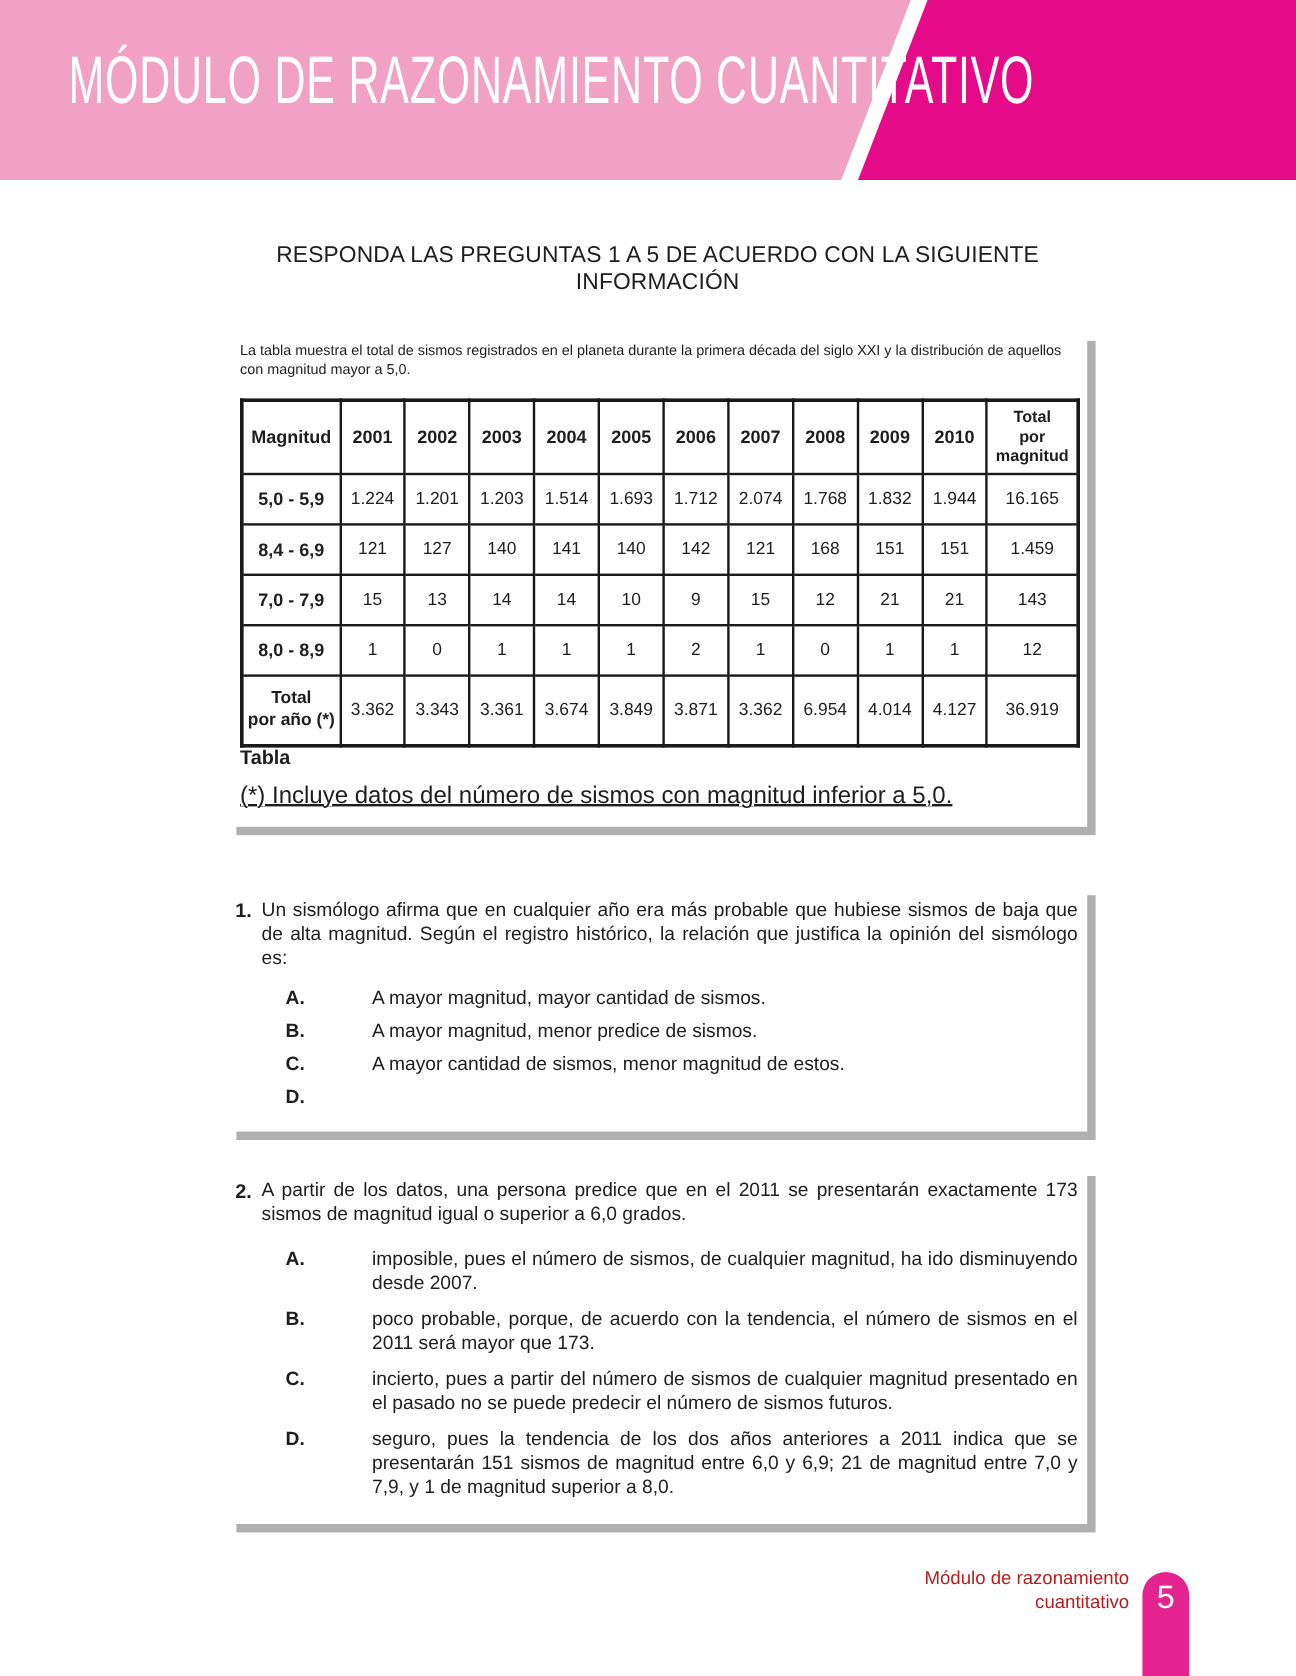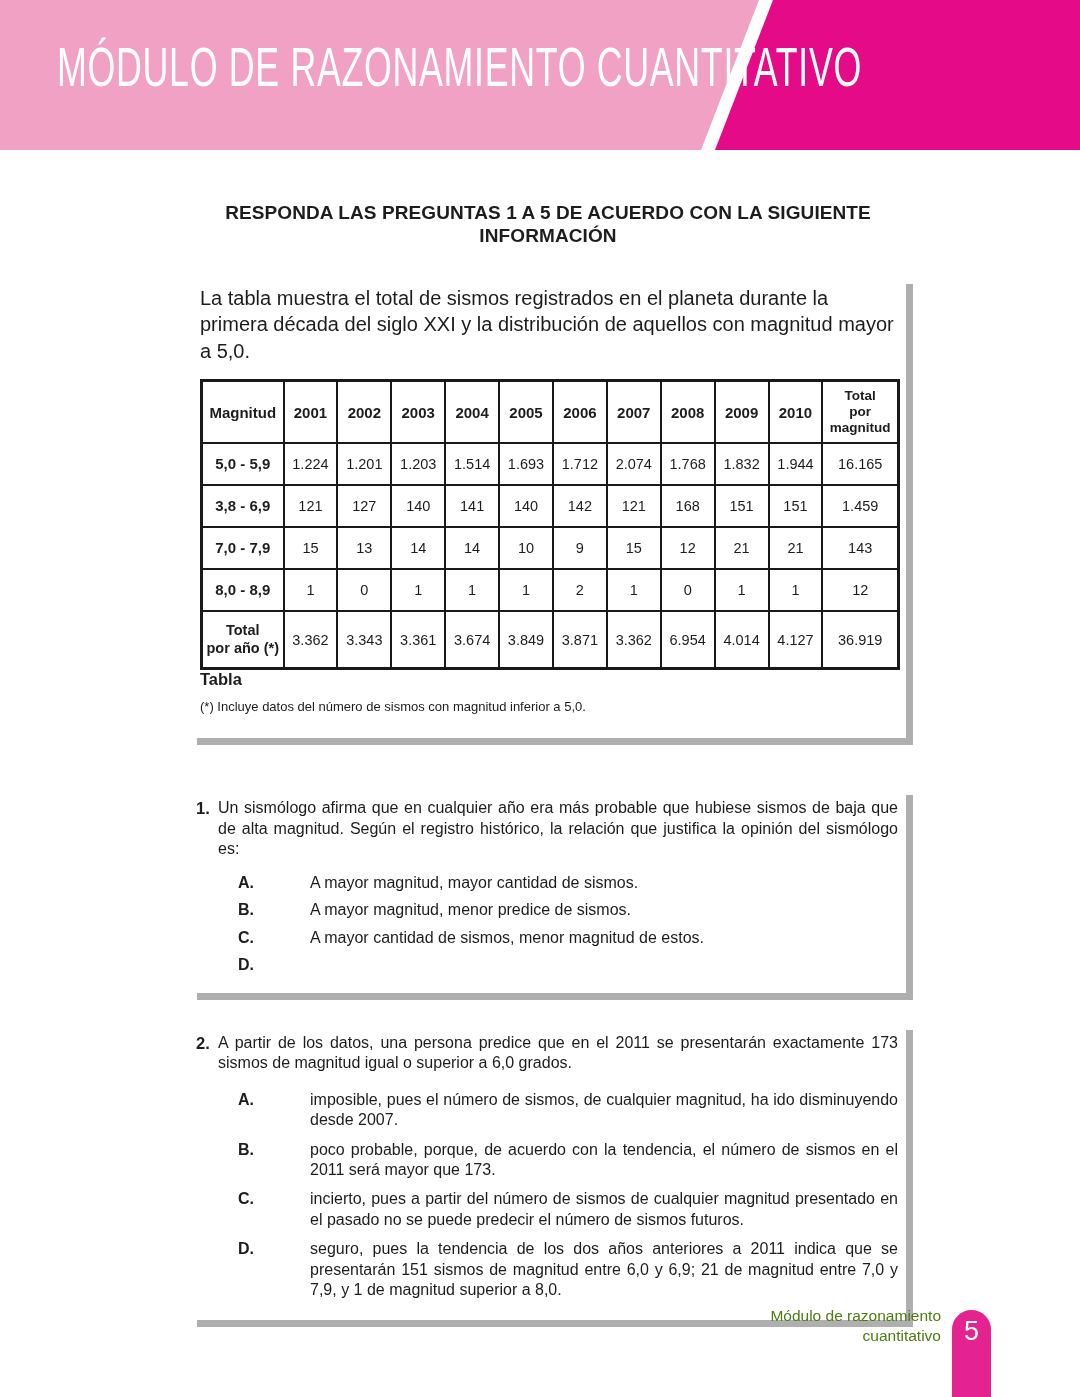--- a/index.html
+++ b/index.html
@@ -16,60 +16,60 @@
   .banner-dark { position:absolute; inset:0; background:#E50A87;
     clip-path:polygon(773px 0, 1080px 0, 1080px 150px, 715px 150px); }
   .banner h1 {
     position:absolute; left:57px; top:34px; margin:0;
     color:#ffffff; font-size:56px; font-weight:400; letter-spacing:1px;
     white-space:nowrap; transform:scaleX(0.64); transform-origin:0 0;
   }
   
   .content { position:absolute; left:190px; top:0; width:716px; }
   .section-heading {
-    margin:202px 0 0 0; font-size:19px; font-weight:bold;
+    margin:202px 0 0 0; font-size:19px; font-weight:normal;
     text-align:center; line-height:1.2; letter-spacing:0.1px;
   }
   .panel { background:#ffffff; box-shadow:7px 7px 0 0 #AFAFAF; }
   .info-panel { margin-top:29px; padding:8px 6px 8px 10px; }
-  .intro { margin:0; font-size:20px; line-height:1.33; }
+  .intro { margin:0; font-size:12px; line-height:1.33; }
   
   table.sis-table { border-collapse:collapse; margin:15px 0 0 0; border:3px solid #191919; }
   .sis-table th, .sis-table td {
     border:2px solid #191919; text-align:center; vertical-align:middle; padding:1px 2px;
   }
   .c-mag { width:92px; } .c-yr { width:67px; } .c-tot { width:86px; }
   .sis-table thead th { height:62px; font-size:15px; font-weight:bold; }
   .sis-table thead th.c-tot { font-size:13.5px; line-height:1.18; white-space:pre-line; }
   .sis-table tbody tr { height:42px; }
   .sis-table tbody tr.total-row { height:58px; }
   .sis-table tbody th { font-size:15px; font-weight:bold; }
   .sis-table tbody th.pre { font-size:14.5px; white-space:pre-line; line-height:1.2; }
   .sis-table tbody td { font-size:14.5px; font-weight:normal; }
   .table-caption { margin:0 4px 0 0; font-weight:bold; font-size:16.5px; }
-  .footnote { margin:10px 0 16px 0; font-size:13px; }
+  .footnote { margin:10px 0 6px 0; font-size:20px;text-decoration:underline; }
   
   .question { padding:10px 8px 10px 6px; }
   .q1 { margin-top:50px; }
   .q2 { margin-top:30px; }
   .q-row { display:flex; }
   .q-num { flex:none; width:22px; font-size:16.5px; font-weight:bold; line-height:1.28; }
   .q-text { margin:0; font-size:16px; line-height:1.28; text-align:justify; flex:1; }
   .q-sub { margin:13px 0 0 22px; font-size:16px; line-height:1.28; }
   .options { list-style:none; margin:13px 0 0 42px; padding:0; }
   .options li { display:flex; margin-bottom:7px; }
   .q2 .options { margin-top:16px; }
   .q2 .options li { margin-bottom:9px; }
   .opt-letter { flex:none; width:72px; font-size:16px; font-weight:bold; line-height:1.28; }
   .opt-text { margin:0; font-size:16px; line-height:1.28; flex:1; }
   .q2 .opt-text { text-align:justify; }
   
   .footer-label {
     position:absolute; top:1306px; right:139px; text-align:right;
-    color:#4d7c0f; font-size:15.5px; line-height:20px;
+    color:#b91c1c; font-size:15.5px; line-height:20px;
   }
   .page-tab {
     position:absolute; left:952px; top:1310px; width:39px; height:87px;
     background:#E42290; border-radius:20px 20px 0 0;
     color:#ffffff; text-align:center;
   }
   .page-tab span { display:block; margin-top:6px; font-size:27px; }
 </style>
 </head>
 <body>
@@ -115,21 +115,21 @@
           <td>1.514</td>
           <td>1.693</td>
           <td>1.712</td>
           <td>2.074</td>
           <td>1.768</td>
           <td>1.832</td>
           <td>1.944</td>
           <td>16.165</td>
         </tr>
         <tr>
-          <th>3,8 - 6,9</th>
+          <th>8,4 - 6,9</th>
           <td>121</td>
           <td>127</td>
           <td>140</td>
           <td>141</td>
           <td>140</td>
           <td>142</td>
           <td>121</td>
           <td>168</td>
           <td>151</td>
           <td>151</td>

